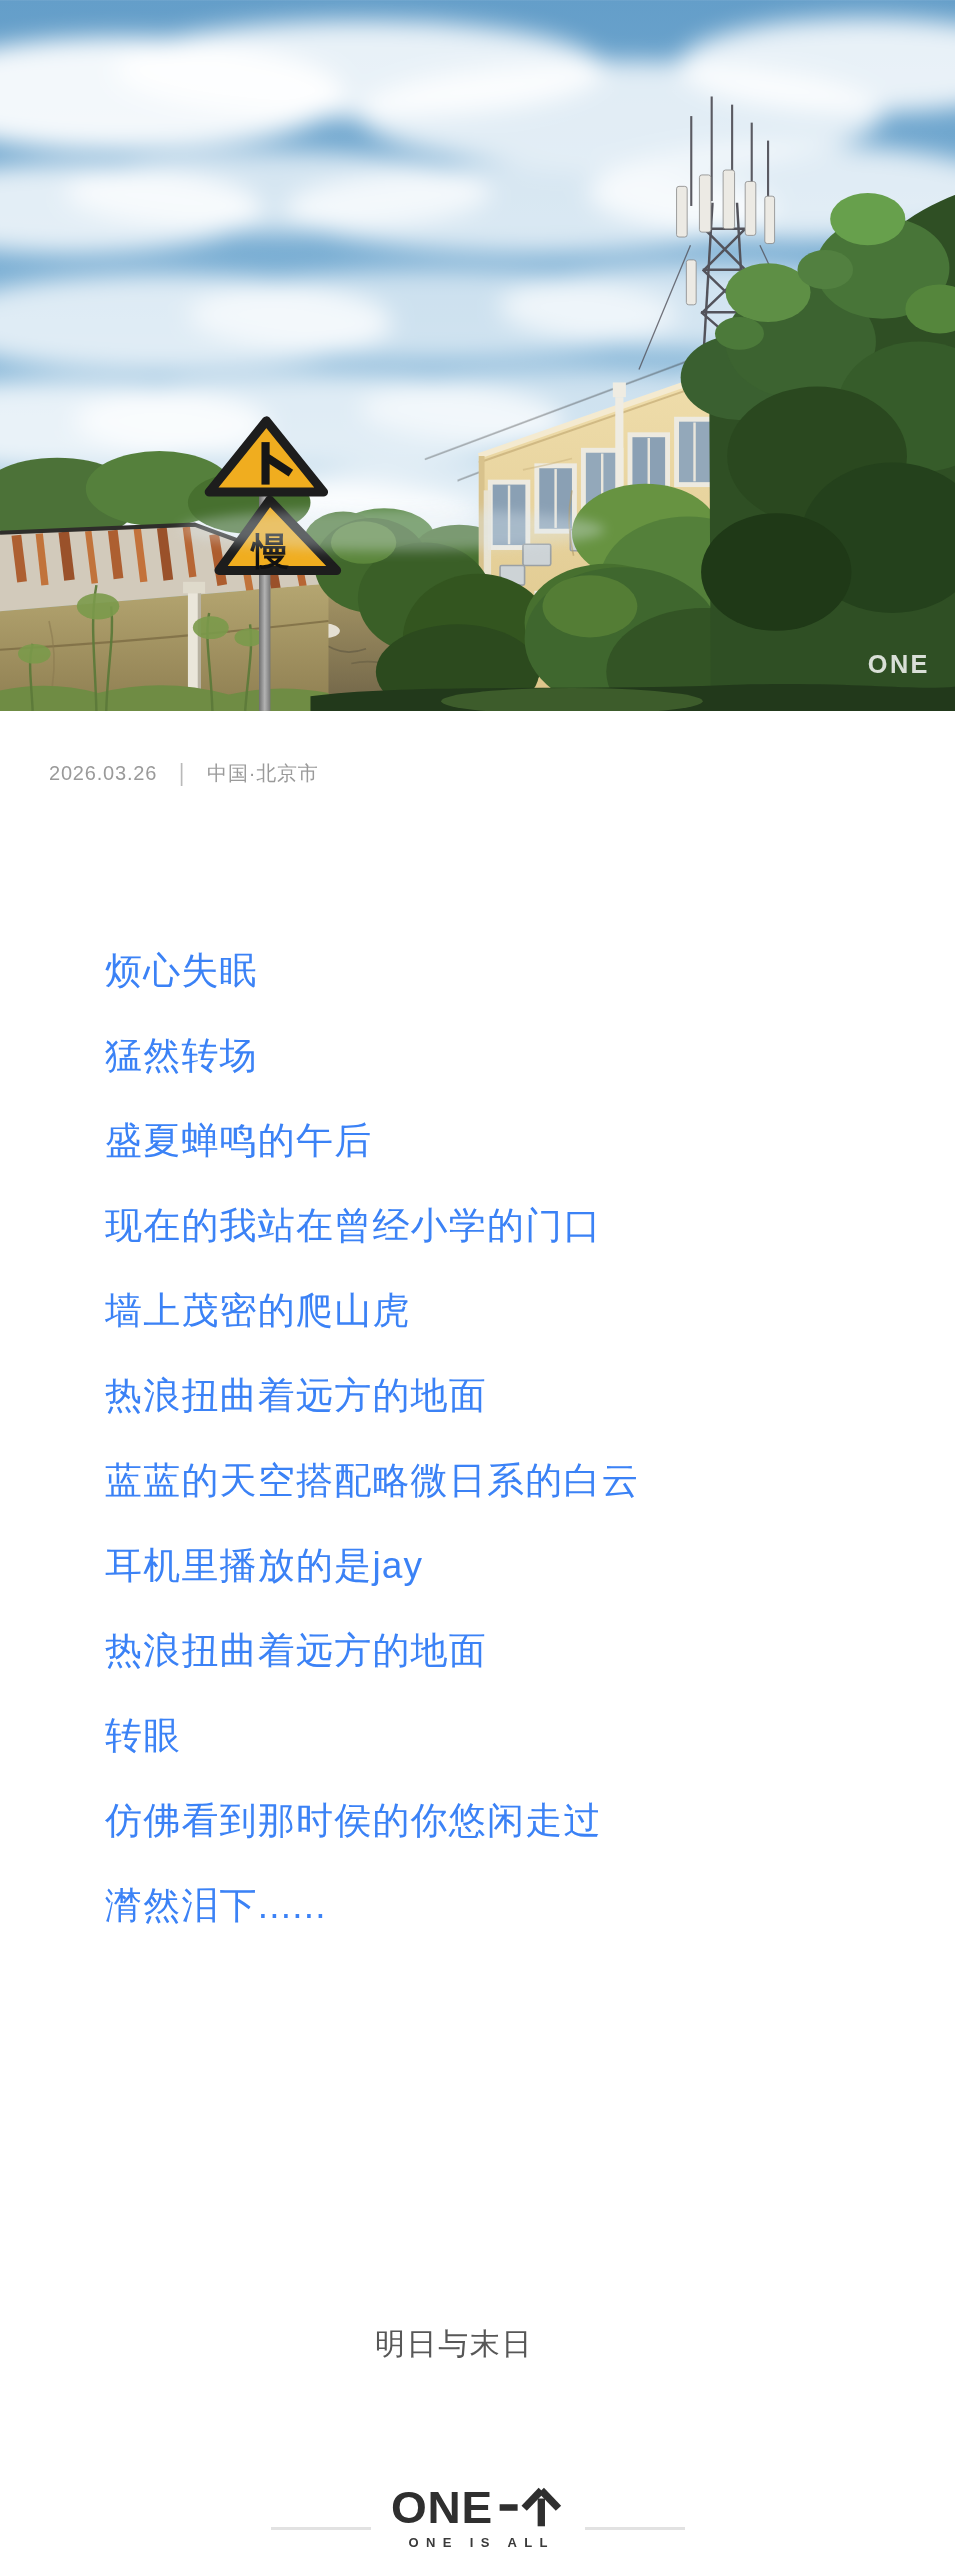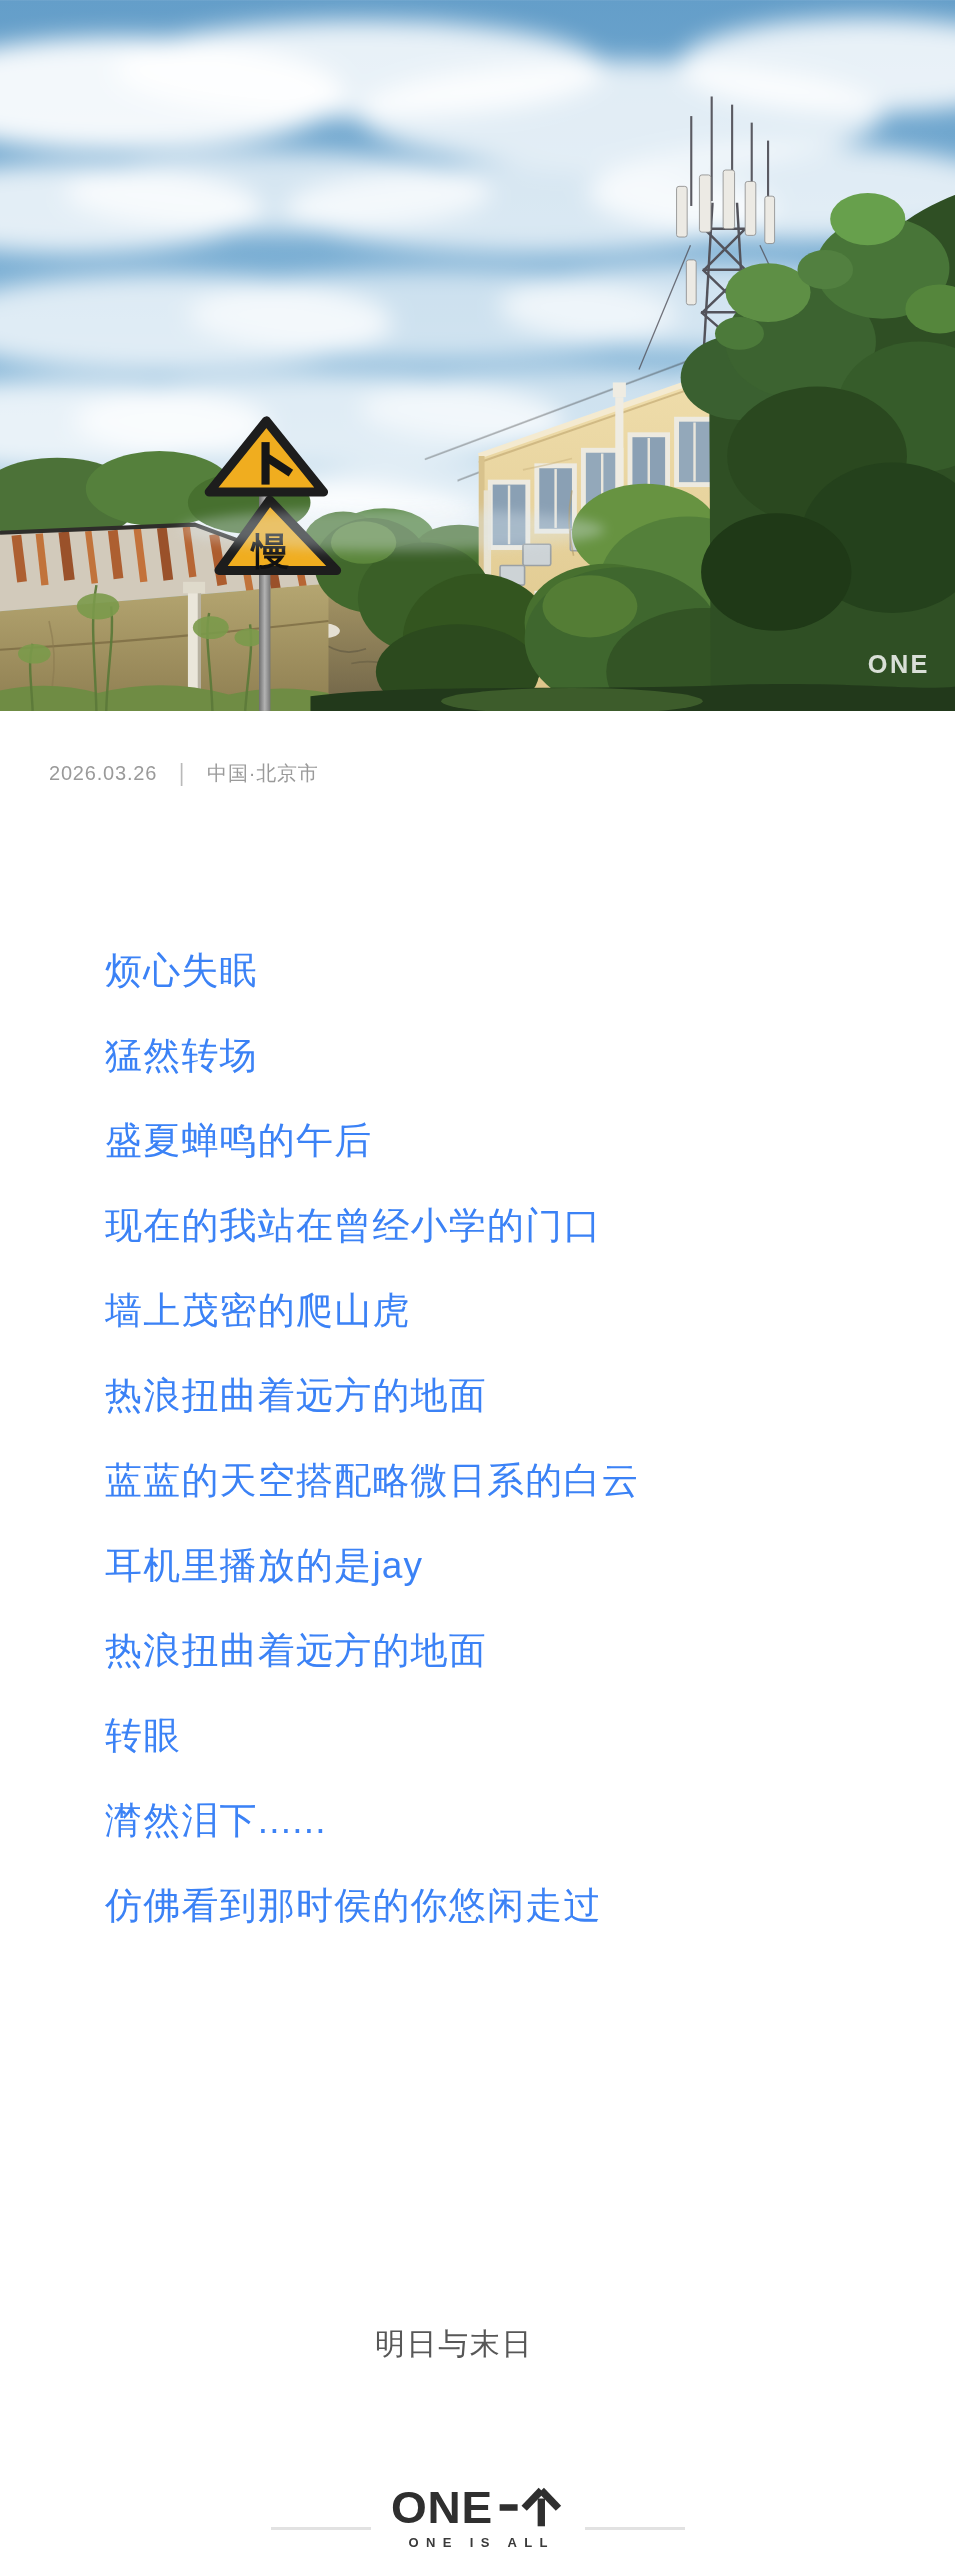--- a/index.html
+++ b/index.html
@@ -335,22 +335,22 @@
   <p>烦心失眠</p>
   <p>猛然转场</p>
   <p>盛夏蝉鸣的午后</p>
   <p>现在的我站在曾经小学的门口</p>
   <p>墙上茂密的爬山虎</p>
   <p>热浪扭曲着远方的地面</p>
   <p>蓝蓝的天空搭配略微日系的白云</p>
   <p>耳机里播放的是jay</p>
   <p>热浪扭曲着远方的地面</p>
   <p>转眼</p>
+  <p>仿佛看到那时侯的你悠闲走过</p>
   <p>潸然泪下......</p>
-  <p>仿佛看到那时侯的你悠闲走过</p>
 </div>
 
 <div class="work-title">明日与末日</div>
 
 <div class="footer">
   <div class="fline"></div>
   <div class="logo-col">
     <div class="logo-row">
       <span class="logo-one">ONE</span>
       <svg class="logo-glyph" width="67" height="41" viewBox="0 0 82 50">

